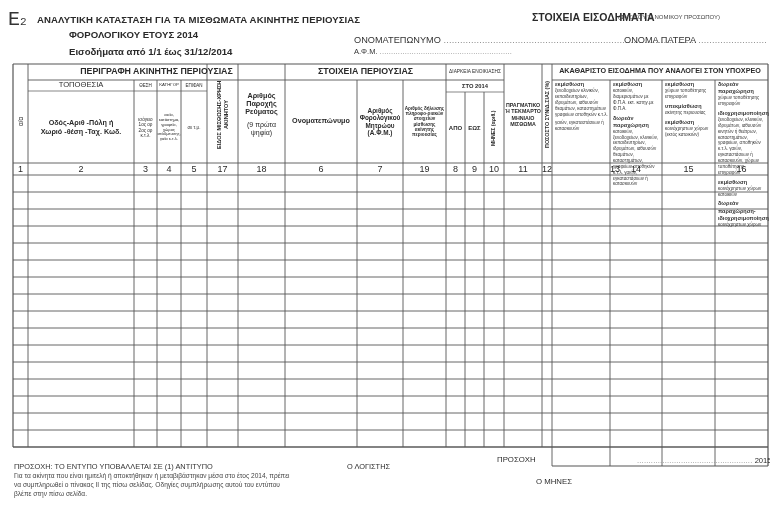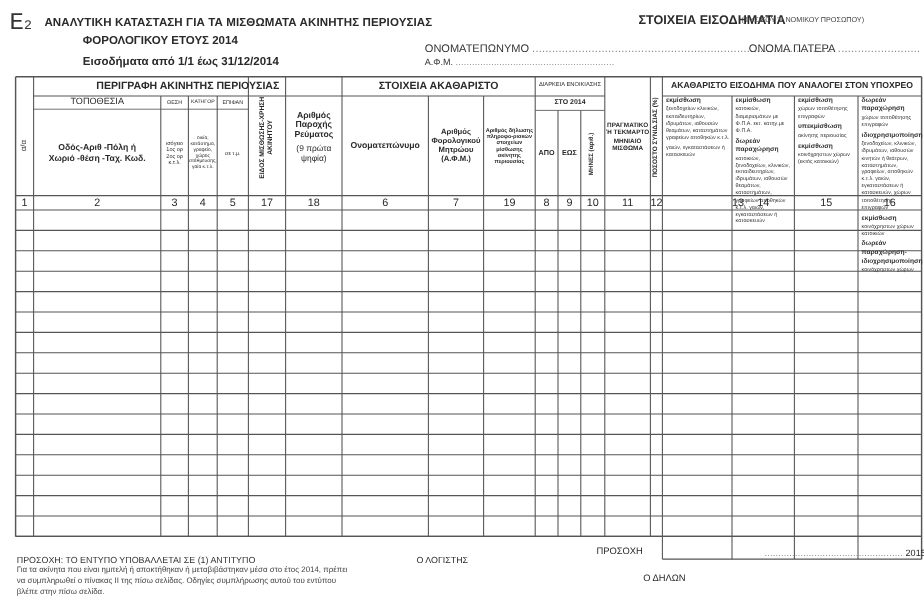--- a/index.html
+++ b/index.html
@@ -104,21 +104,21 @@
     <line x1="13" y1="379" x2="768" y2="379" stroke="#555" stroke-width="0.9"></line>
     <line x1="13" y1="396" x2="768" y2="396" stroke="#555" stroke-width="0.9"></line>
     <line x1="13" y1="413" x2="768" y2="413" stroke="#555" stroke-width="0.9"></line>
     <line x1="13" y1="430" x2="768" y2="430" stroke="#555" stroke-width="0.9"></line>
     <line x1="13" y1="447" x2="768" y2="447" stroke="#555" stroke-width="0.9"></line>
     <line x1="552" y1="466" x2="768" y2="466" stroke="#555" stroke-width="1.1"></line>
   </svg>
 
 <div id="headers">
   <div class="hdr b" style="left:28px;top:64px;width:257px;height:15px;font-size:8.8px;">ΠΕΡΙΓΡΑΦΗ ΑΚΙΝΗΤΗΣ ΠΕΡΙΟΥΣΙΑΣ</div>
-  <div class="hdr b" style="left:285px;top:64px;width:161px;height:15px;font-size:8.8px;">ΣΤΟΙΧΕΙΑ ΑΚΑΘΑΡΙΣΤΟ</div>
+  <div class="hdr b" style="left:285px;top:64px;width:161px;height:15px;font-size:8.8px;">ΣΤΟΙΧΕΙΑ ΠΕΡΙΟΥΣΙΑΣ</div>
   <div class="hdr" style="left:446px;top:64px;width:58px;height:15px;font-size:4.8px;">ΔΙΑΡΚΕΙΑ ΕΝΟΙΚΙΑΣΗΣ</div>
   <div class="hdr b" style="left:552px;top:64px;width:216px;height:15px;font-size:7.2px;">ΑΚΑΘΑΡΙΣΤΟ ΕΙΣΟΔΗΜΑ ΠΟΥ ΑΝΑΛΟΓΕΙ ΣΤΟΝ ΥΠΟΧΡΕΟ</div>
 
   <div class="hdr" style="left:28px;top:80px;width:106px;height:11px;font-size:7.6px;">ΤΟΠΟΘΕΣΙΑ</div>
   <div class="hdr" style="left:134px;top:80px;width:23px;height:11px;font-size:4.5px;">ΘΕΣΗ</div>
   <div class="hdr" style="left:157px;top:80px;width:24px;height:11px;font-size:4.3px;">ΚΑΤΗΓΟΡ</div>
   <div class="hdr" style="left:181px;top:80px;width:26px;height:11px;font-size:4.5px;">ΕΠΙΦΑΝ</div>
   <div class="hdr b" style="left:446px;top:80px;width:58px;height:12px;font-size:5.8px;">ΣΤΟ 2014</div>
 
   <div class="hdr vert" style="left:13px;top:80px;width:15px;height:83px;font-size:6.5px;">α/α</div>
@@ -538,17 +538,17 @@
 <div id="totals">
     <div style="position: absolute; left: 553px; top: 448px; width: 56px; height: 17px;"></div>
     <div style="position: absolute; left: 611px; top: 448px; width: 50px; height: 17px;"></div>
     <div style="position: absolute; left: 663px; top: 448px; width: 51px; height: 17px;"></div>
     <div style="position: absolute; left: 716px; top: 448px; width: 51px; height: 17px;"></div>
   </div>
 
 <div class="abs foot-warn">ΠΡΟΣΟΧΗ:  ΤΟ ΕΝΤΥΠΟ ΥΠΟΒΑΛΛΕΤΑΙ ΣΕ (1) ΑΝΤΙΤΥΠΟ</div>
 <div class="abs foot-note">Για τα ακίνητα που είναι ημιτελή ή αποκτήθηκαν ή μεταβιβάστηκαν μέσα στο έτος 2014, πρέπει να συμπληρωθεί ο πίνακας ΙΙ της πίσω σελίδας. Οδηγίες συμπλήρωσης αυτού του εντύπου βλέπε στην πίσω σελίδα.</div>
 <div class="abs accountant">Ο ΛΟΓΙΣΤΗΣ</div>
-<div class="abs declarant">Ο ΔΗΛΩΝ</div>
+<div class="abs declarant">Ο ΜΗΝΕΣ</div>
 <div class="abs date-field">
   <span class="dots">..................................................</span>
   <span>2015</span>
 </div>
 
 </body></html>

